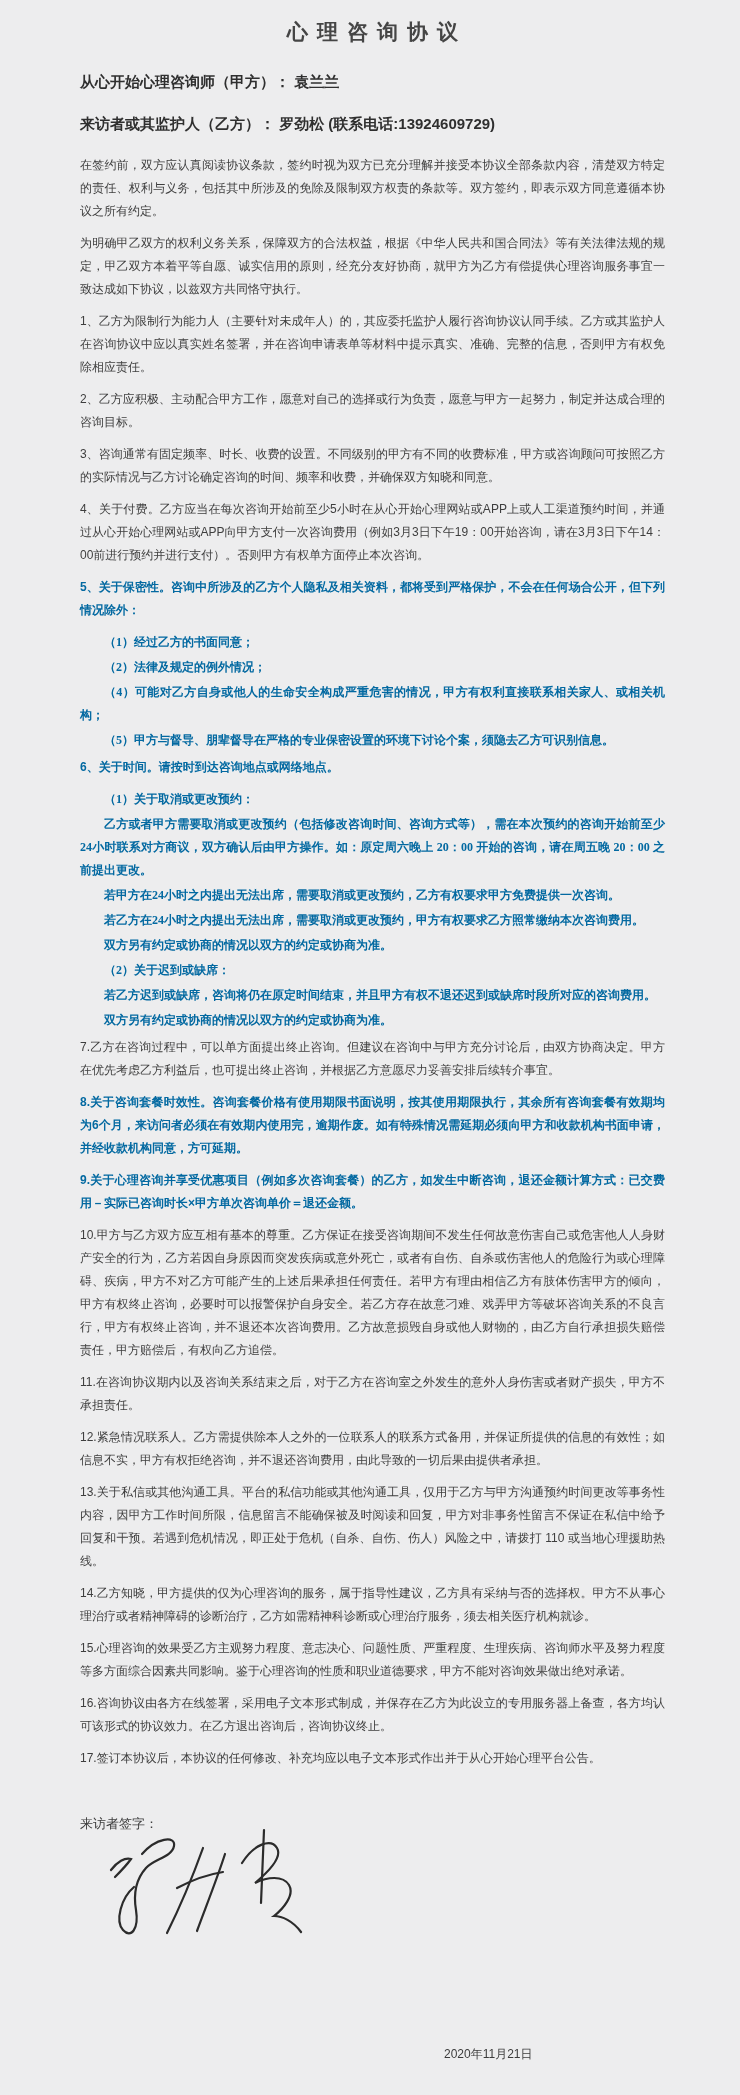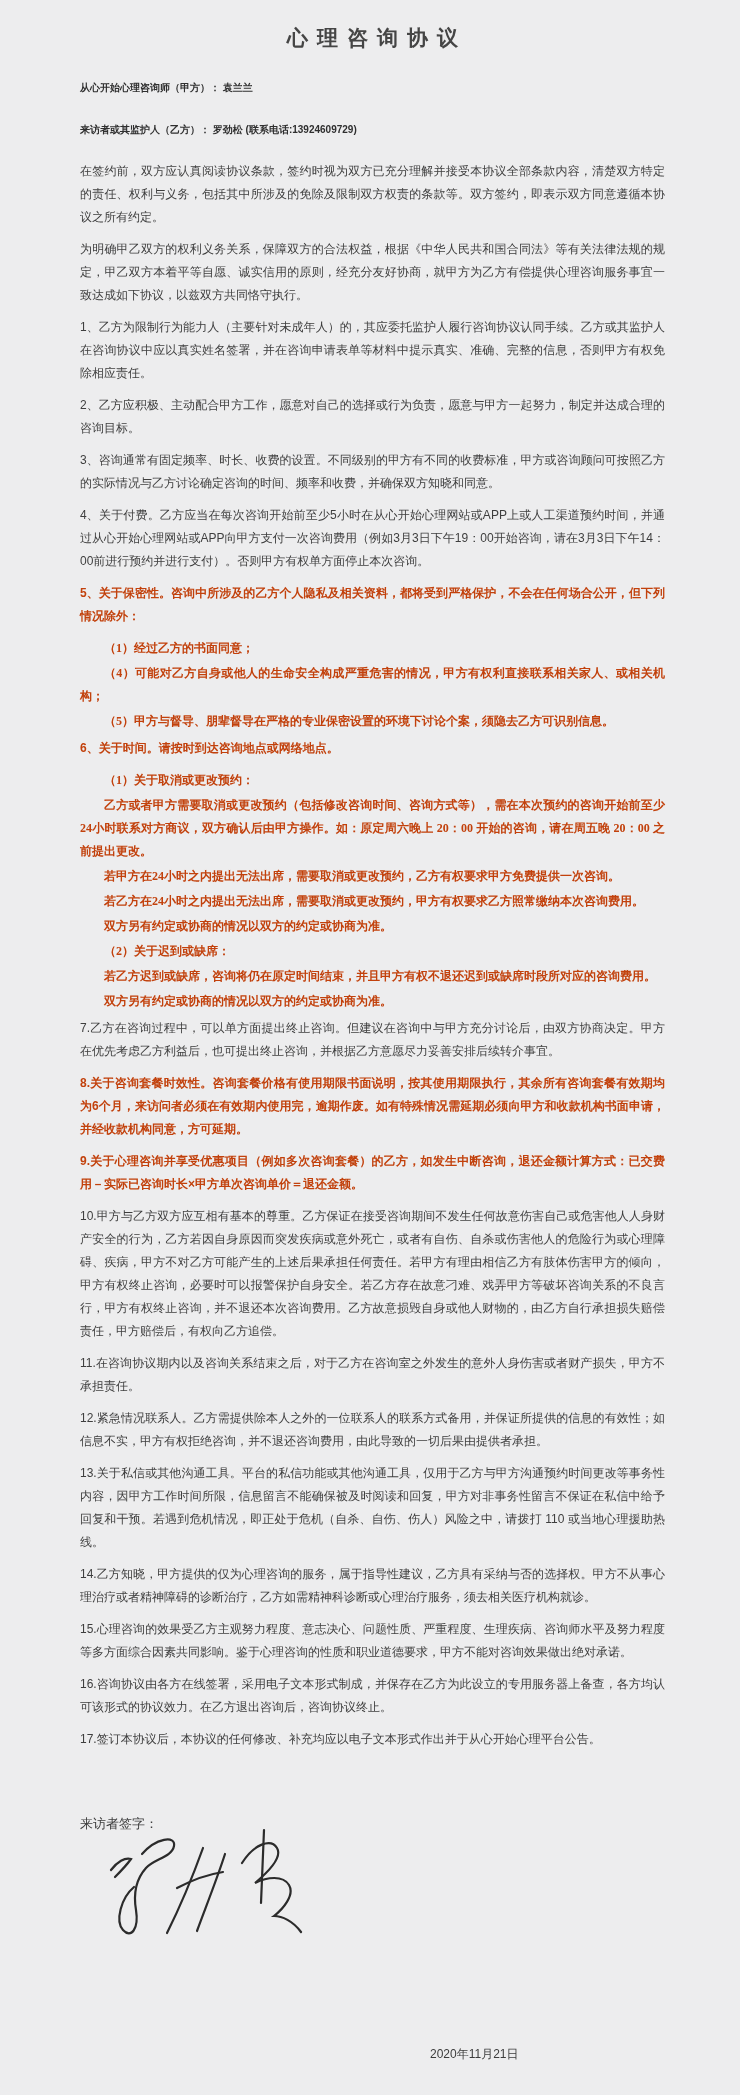--- a/index.html
+++ b/index.html
@@ -2,49 +2,50 @@
 <html lang="zh"><head>
 <meta charset="utf-8">
 <style>
   html,body{margin:0;padding:0;}
   body{
     width:740px;height:2095px;position:relative;overflow:hidden;
     background:#ededee;
     font-family:"Liberation Sans","DejaVu Sans",sans-serif;
     color:#3e3e3e;
   }
-  .doc{padding:22px 75px 0 80px;}
+  .doc{padding:16px 75px 0 80px;}
   .title{
     text-align:center;font-size:21px;font-weight:600;color:#454545;
     letter-spacing:9px;margin:2px 0 24px;text-indent:9px;
   }
-  .party{font-size:10px;font-weight:bold;color:#2f2f2f;margin:15px 0 19px;line-height:23px;}
+  .party{font-size:15px;font-weight:bold;color:#2f2f2f;margin:15px 0 19px;line-height:23px;}
   .para{font-size:12px;line-height:23px;margin:4px 0 9px;text-align:justify;}
-  .para.bold{font-weight:bold;color:#c2410c;}
+  .para.bold{font-weight:bold;color:#0369a1;}
   .para.indent{text-indent:2em;margin:0 0 2px;font-family:Liberation Serif, serif;}
   .sig-label{position:absolute;left:80px;top:1812px;font-size:13px;line-height:23px;color:#3e3e3e;}
   .sig-svg{position:absolute;left:106px;top:1826px;}
-  .date-line{position:absolute;left:430px;top:2046px;font-size:12px;color:#3c3c3c;}
+  .date-line{position:absolute;left:444px;top:2046px;font-size:12px;color:#3c3c3c;}
 </style>
 </head>
 <body>
 
 <div class="doc">
   <h1 class="title">心理咨询协议</h1>
   <p class="party">从心开始心理咨询师（甲方）： 袁兰兰</p>
   <p class="party">来访者或其监护人（乙方）： 罗劲松 (联系电话:13924609729)</p>
   <div>
       <p class="para">在签约前，双方应认真阅读协议条款，签约时视为双方已充分理解并接受本协议全部条款内容，清楚双方特定的责任、权利与义务，包括其中所涉及的免除及限制双方权责的条款等。双方签约，即表示双方同意遵循本协议之所有约定。</p>
       <p class="para">为明确甲乙双方的权利义务关系，保障双方的合法权益，根据《中华人民共和国合同法》等有关法律法规的规定，甲乙双方本着平等自愿、诚实信用的原则，经充分友好协商，就甲方为乙方有偿提供心理咨询服务事宜一致达成如下协议，以兹双方共同恪守执行。</p>
       <p class="para">1、乙方为限制行为能力人（主要针对未成年人）的，其应委托监护人履行咨询协议认同手续。乙方或其监护人在咨询协议中应以真实姓名签署，并在咨询申请表单等材料中提示真实、准确、完整的信息，否则甲方有权免除相应责任。</p>
       <p class="para">2、乙方应积极、主动配合甲方工作，愿意对自己的选择或行为负责，愿意与甲方一起努力，制定并达成合理的咨询目标。</p>
       <p class="para">3、咨询通常有固定频率、时长、收费的设置。不同级别的甲方有不同的收费标准，甲方或咨询顾问可按照乙方的实际情况与乙方讨论确定咨询的时间、频率和收费，并确保双方知晓和同意。</p>
       <p class="para">4、关于付费。乙方应当在每次咨询开始前至少5小时在从心开始心理网站或APP上或人工渠道预约时间，并通过从心开始心理网站或APP向甲方支付一次咨询费用（例如3月3日下午19：00开始咨询，请在3月3日下午14：00前进行预约并进行支付）。否则甲方有权单方面停止本次咨询。</p>
       <p class="para bold">5、关于保密性。咨询中所涉及的乙方个人隐私及相关资料，都将受到严格保护，不会在任何场合公开，但下列情况除外：</p>
       <p class="para bold indent">（1）经过乙方的书面同意；</p>
+      <p class="para bold indent">（2）法律及规定的例外情况；</p>
       <p class="para bold indent">（4）可能对乙方自身或他人的生命安全构成严重危害的情况，甲方有权利直接联系相关家人、或相关机构；</p>
       <p class="para bold indent">（5）甲方与督导、朋辈督导在严格的专业保密设置的环境下讨论个案，须隐去乙方可识别信息。</p>
       <p class="para bold">6、关于时间。请按时到达咨询地点或网络地点。</p>
       <p class="para bold indent">（1）关于取消或更改预约：</p>
       <p class="para bold indent">乙方或者甲方需要取消或更改预约（包括修改咨询时间、咨询方式等），需在本次预约的咨询开始前至少24小时联系对方商议，双方确认后由甲方操作。如：原定周六晚上 20：00 开始的咨询，请在周五晚 20：00 之前提出更改。</p>
       <p class="para bold indent">若甲方在24小时之内提出无法出席，需要取消或更改预约，乙方有权要求甲方免费提供一次咨询。</p>
       <p class="para bold indent">若乙方在24小时之内提出无法出席，需要取消或更改预约，甲方有权要求乙方照常缴纳本次咨询费用。</p>
       <p class="para bold indent">双方另有约定或协商的情况以双方的约定或协商为准。</p>
       <p class="para bold indent">（2）关于迟到或缺席：</p>
       <p class="para bold indent">若乙方迟到或缺席，咨询将仍在原定时间结束，并且甲方有权不退还迟到或缺席时段所对应的咨询费用。</p>

